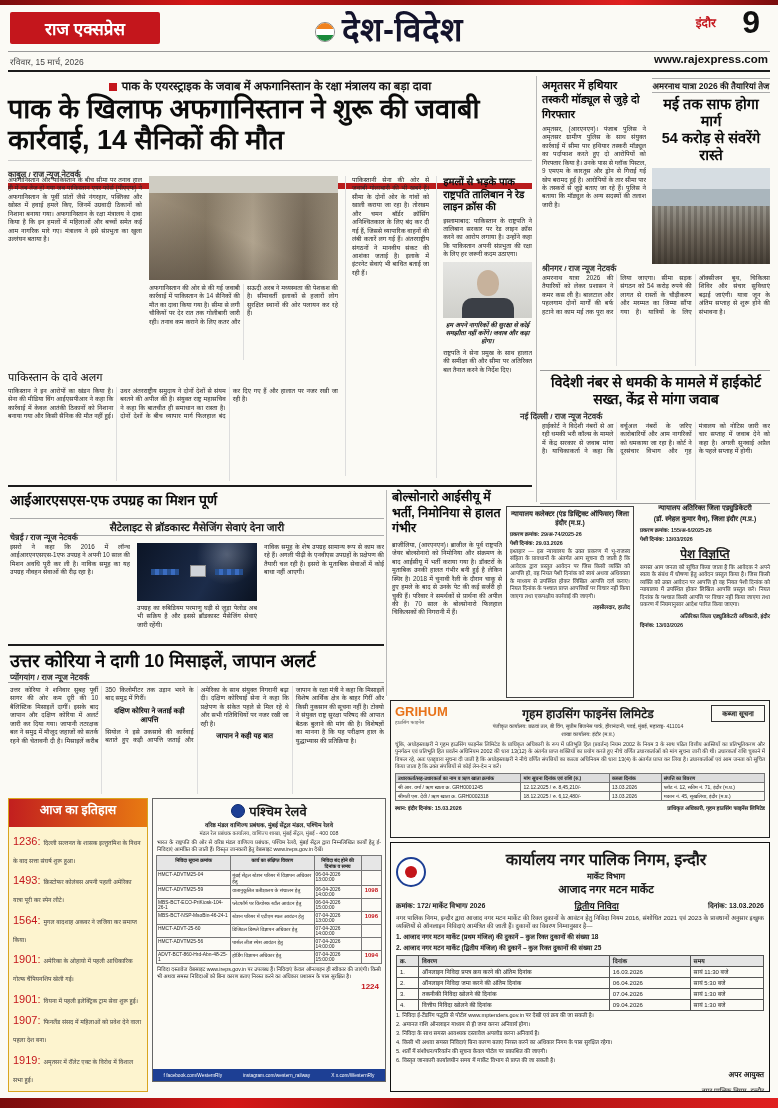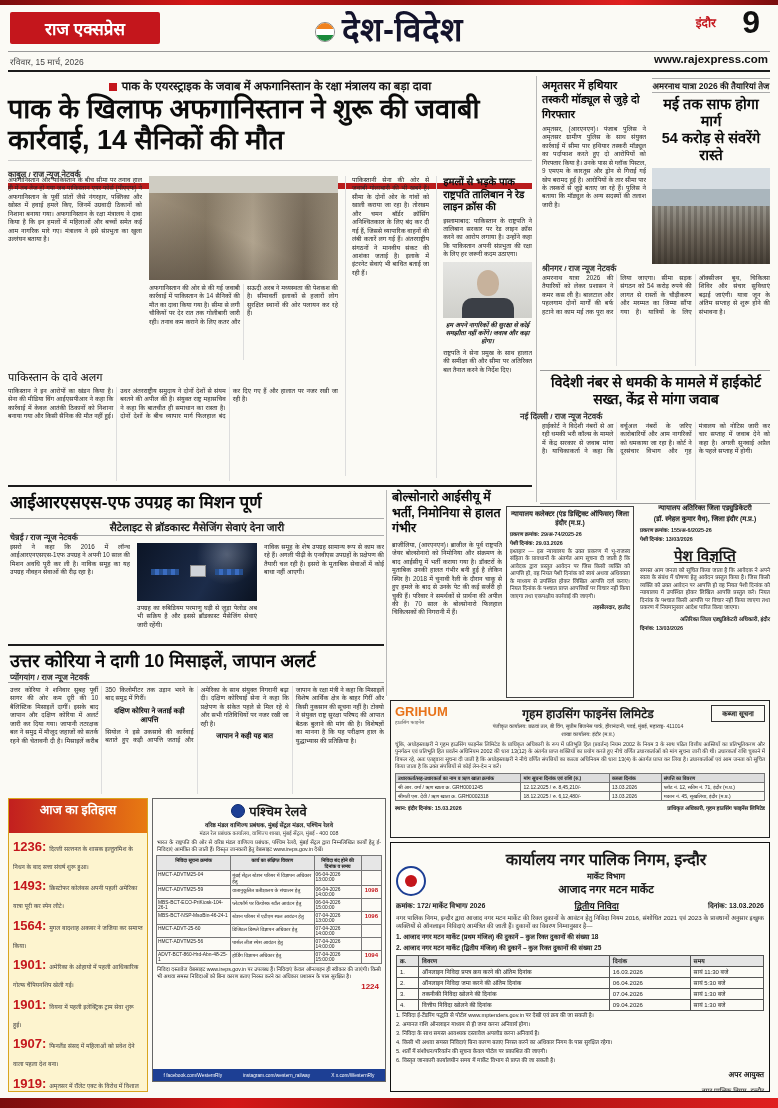--- a/index.html
+++ b/index.html
@@ -42,64 +42,64 @@
 .pbody{position:absolute;bottom:0;left:50%;transform:translateX(-50%);width:52px;height:20px;border-radius:10px 10px 0 0;background:#3b3f46}
 .amarimg{width:100%;height:96px;background:linear-gradient(180deg,#d6dde2 0 22%,#aab6bd 22% 40%,rgba(0,0,0,0) 40%),repeating-linear-gradient(90deg,rgba(30,25,20,.22) 0 3px,rgba(0,0,0,0) 3px 6px),linear-gradient(180deg,#97948b 40%,#6d655a 70%,#463f36 100%)}
 .satimg{position:relative;width:100%;height:58px;background:radial-gradient(circle at 75% 20%,rgba(255,255,255,.25),rgba(0,0,0,0) 30%),linear-gradient(120deg,#0c1526,#1c2c4a 60%,#0a1220)}
 .satbody{position:absolute;left:44%;top:38%;width:16px;height:12px;background:#cfd3d8;border:1px solid #888}
 .satpL{position:absolute;left:12%;top:44%;width:28px;height:6px;background:repeating-linear-gradient(90deg,#27508f 0 4px,#3a6cc0 4px 8px)}
 .satpR{position:absolute;right:12%;top:44%;width:28px;height:6px;background:repeating-linear-gradient(90deg,#27508f 0 4px,#3a6cc0 4px 8px)}
 .amr-head{font-size:11px;font-weight:bold;line-height:1.3;margin-bottom:4px;color:#0d0d0d}
 .amar-kick{font-size:8.5px;font-weight:bold;text-align:center;border-top:1px solid #aaa;border-bottom:1px solid #aaa;padding:1px 0;margin-bottom:3px}
 .amar-head{font-size:14.5px;font-weight:bold;line-height:1.18;text-align:center;color:#0c0c0c}
 .hc-head{position:absolute;left:542px;top:374px;width:228px;font-size:14px;font-weight:bold;line-height:1.2;text-align:center;color:#0c0c0c}
-.sat-head{position:absolute;left:10px;top:490px;width:374px;font-size:17px;font-weight:bold;color:#0c0c0c}
+.sat-head{position:absolute;left:10px;top:490px;width:374px;font-size:14px;font-weight:bold;color:#0c0c0c}
 .sat-sub{position:absolute;left:10px;top:518px;width:374px;text-align:center;font-size:10.5px;font-weight:bold;border-top:1px solid #aaa;border-bottom:1px solid #aaa;padding:1px 0}
 .bol-head{font-size:12.5px;font-weight:bold;line-height:1.25;margin-bottom:4px;color:#0c0c0c}
 .noticebox{position:absolute;border:1px solid #444;padding:3px;background:#fcfbf6}
 .nb-title{font-size:6.8px;font-weight:bold;text-align:center;line-height:1.3;margin-bottom:2px}
 .nb-meta{display:flex;justify-content:space-between;font-size:5.4px;font-weight:bold;margin:1px 0}
 .nb-body{font-size:5.6px;line-height:1.35;text-align:justify;color:#2a2a2a}
 .nb-sign{font-size:5.6px;font-weight:bold;text-align:right;margin-top:3px}
-.pesh{font-size:15px;font-weight:bold;text-align:center;text-decoration:underline;margin:2px 0}
+.pesh{font-size:12px;font-weight:bold;text-align:center;text-decoration:underline;margin:2px 0}
 .kor-head{position:absolute;left:10px;top:648px;width:374px;font-size:18px;font-weight:bold;color:#0c0c0c}
 .kor-sub{display:block;font-size:7px;font-weight:bold;text-align:center;margin:3px 0;color:#0c0c0c}
 .grihum{position:absolute;left:390px;top:700px;width:380px;height:138px;border:1.2px solid #222;background:#fbfaf4;padding:4px;font-size:5.4px}
 .g-headrow{display:flex;gap:5px;align-items:flex-start}
 .glogo{width:70px;color:#e8731a;font-weight:bold;font-size:13px;line-height:1}
 .glogo small{display:block;color:#555;font-size:5px;font-weight:normal;margin-top:2px}
 .g-title{flex:1;text-align:center}
 .g-title b{font-size:12px;display:block}
 .g-addr{font-size:5.2px;color:#333}
 .gbadge{width:54px;border:1px solid #333;font-size:7px;font-weight:bold;text-align:center;padding:3px 1px}
 .g-body{margin-top:3px;text-align:justify;line-height:1.35;color:#2a2a2a}
 .gtable{width:100%;border-collapse:collapse;margin-top:3px;font-size:5px}
 .gtable td,.gtable th{border:1px solid #777;padding:1px 2px;text-align:left;vertical-align:top}
 .gtable th{background:#ddd}
 .g-foot{display:flex;justify-content:space-between;font-weight:bold;margin-top:3px;font-size:5.4px}
 .history{position:absolute;left:8px;top:798px;width:140px;height:294px;background:#fdf4cf;border:1px solid #d9a520;overflow:hidden}
-.h-head{height:34px;background:linear-gradient(90deg,#c21f1f,#e87a12);color:#fff;font-size:12.5px;font-weight:bold;text-align:center;line-height:22px}
+.h-head{height:28px;background:linear-gradient(90deg,#c21f1f,#e87a12);color:#fff;font-size:12.5px;font-weight:bold;text-align:center;line-height:22px}
 .hent{padding:0 4px;margin-top:3.5px}
-.hyear{color:#c4161c;font-weight:bold;font-size:13px;margin-right:3px}
+.hyear{color:#c4161c;font-weight:normal;font-size:11px;margin-right:3px}
 .htext{font-size:6px;color:#3a3a3a;line-height:1.3}
 .railway{position:absolute;left:152px;top:798px;width:234px;height:284px;border:1px solid #666;background:#fcfbf6;overflow:hidden}
 .r-head{display:flex;align-items:center;justify-content:center;gap:4px;padding:3px 0 1px;font-size:13px;font-weight:bold}
 .wrlogo{width:14px;height:14px;border-radius:50%;background:#1d3f94;border:1px solid #0d2a6e;display:inline-block}
 .r-sub1{font-size:6px;font-weight:bold;text-align:center}
 .r-sub2{font-size:5.3px;text-align:center;color:#333}
 .r-intro{font-size:5.3px;text-align:justify;padding:2px 4px;line-height:1.35}
 .rtable{width:calc(100% - 6px);margin:0 3px;border-collapse:collapse;font-size:4.9px;table-layout:fixed}
 .rtable th,.rtable td{border:1px solid #777;padding:1px;vertical-align:top;word-wrap:break-word}
 .rtable th{background:#e6e6e6}
 .refno{color:#c4161c;font-weight:bold;font-size:6px;text-align:center}
 .r-note{font-size:5.3px;text-align:justify;padding:2px 4px;line-height:1.3}
 .r-adno{text-align:right;color:#c4161c;font-weight:bold;font-size:8px;padding:0 6px}
 .r-social{position:absolute;left:0;bottom:0;width:100%;height:12px;background:#1d3f94;color:#fff;font-size:4.8px;display:flex;align-items:center;justify-content:space-around}
 .nagar{position:absolute;left:390px;top:842px;width:380px;height:250px;border:1.6px solid #111;background:#fcfbf6;padding:5px;overflow:hidden}
-.n-headrow{display:flex;align-items:flex-end;gap:22px}
+.n-headrow{display:flex;align-items:center;gap:22px}
 .emblem{position:relative;width:30px;height:30px;border-radius:50%;border:2px solid #1d3f94;background:#fff}
 .emblem i{position:absolute;left:50%;top:50%;width:12px;height:12px;transform:translate(-50%,-50%);border-radius:50%;background:#c4161c;display:block}
 .n-org{flex:1;text-align:center}
 .n-org b{font-size:16px;display:block}
 .n-dept{font-size:8px;font-weight:bold}
 .n-mkt{font-size:11px;font-weight:bold}
 .n-meta{display:flex;justify-content:space-between;align-items:center;font-size:7px;font-weight:bold;margin:3px 0 2px}
 .n-type{font-size:9px;text-decoration:underline}
 .n-intro{font-size:6.2px;text-align:justify;line-height:1.35}
 .n-shop{font-size:6.5px;font-weight:bold;margin-top:1.5px}

